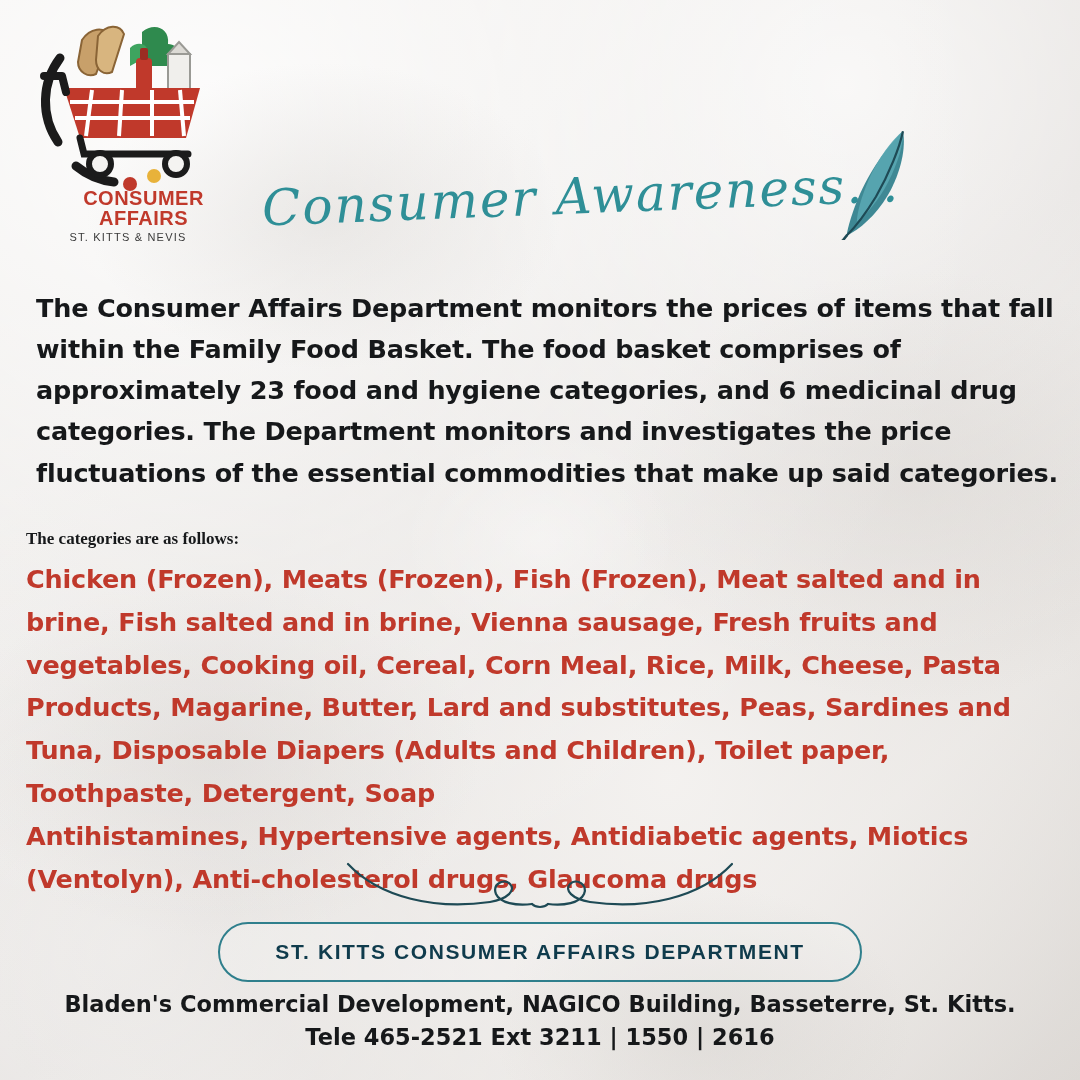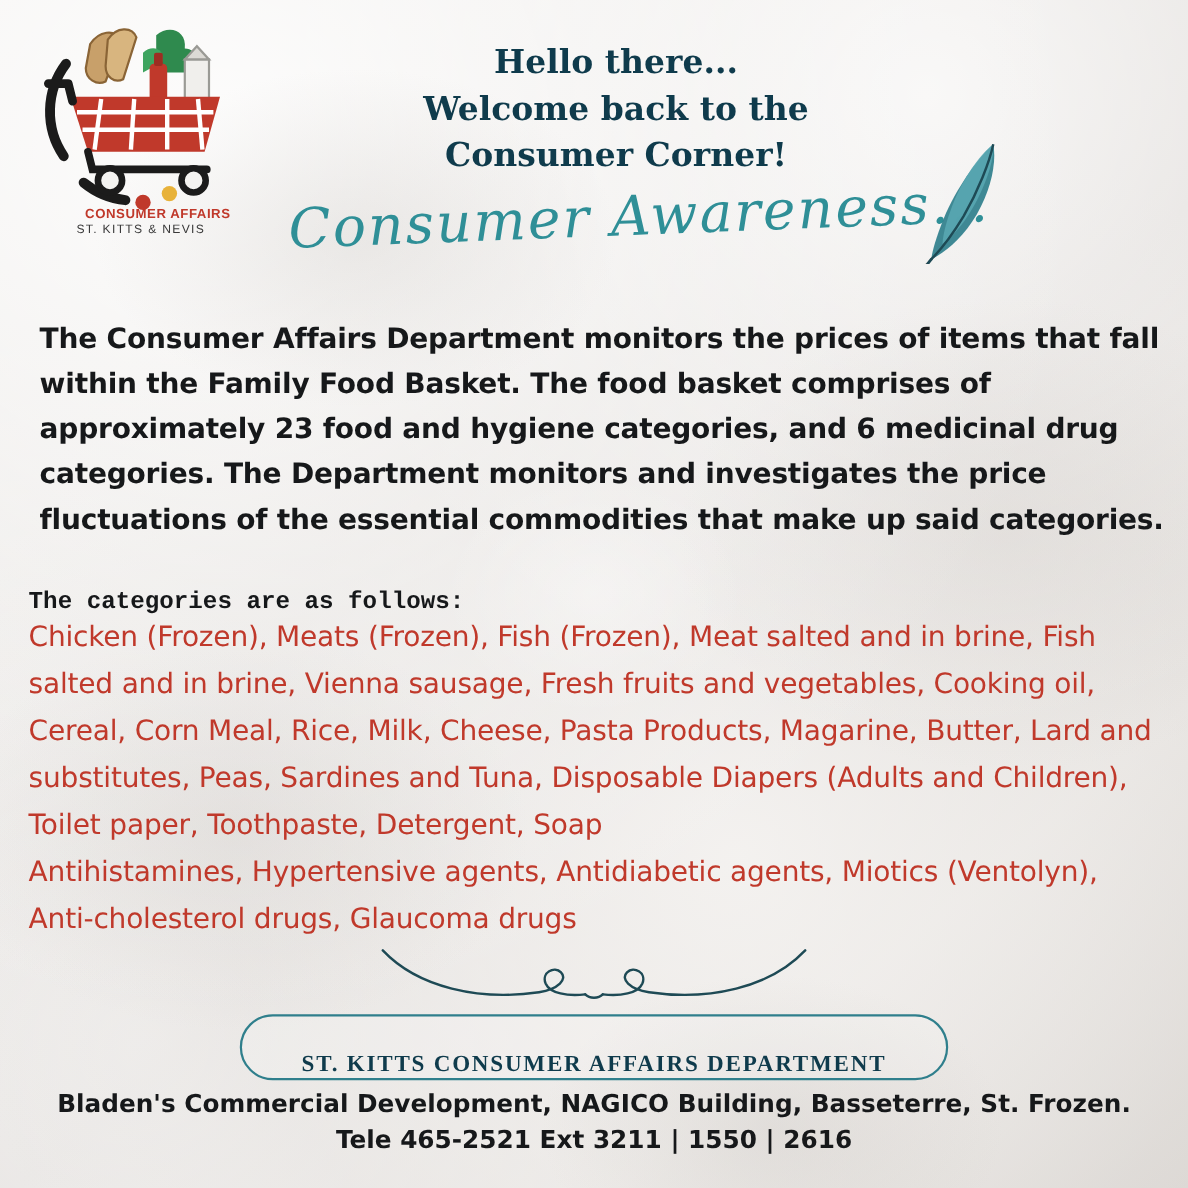--- a/index.html
+++ b/index.html
@@ -55,21 +55,21 @@
   }
   .logo-svg { display:block; }
   .logo-text {
     text-align: center;
     margin-top: -6px;
     line-height: 1.0;
   }
   .logo-line1 {
     font-family: "Liberation Sans", sans-serif;
     font-weight: bold;
-    font-size: 12px;
+    font-size: 20px;
     letter-spacing: 0.5px;
     color: #c0392b;
     display:block;
     margin-left:31px;
   }
   .logo-line2 {
     font-family: "Liberation Sans", sans-serif;
     font-weight: bold;
     font-size: 22px;
     letter-spacing: 1px;
@@ -136,33 +136,33 @@
     font-weight: bold;
     font-size: 25.5px;
     line-height: 1.62;
     letter-spacing: -0.2px;
   }
   .cat-lead {
     position: absolute;
     left: 26px;
     top: 508px;
     color: #16181a;
-    font-family: Liberation Mono, monospace;
-    font-weight: bold;
-    font-size: 22px;
+    font-family: Liberation Serif, serif;
+    font-weight: bold;
+    font-size: 17px;
     line-height: 1.62;
   }
   .cat-list {
     position: absolute;
     left: 26px;
     top: 558px;
     width: 1030px;
     color: #c0392b;
     font-family: "DejaVu Sans", "Liberation Sans", sans-serif;
-    font-weight: normal;
+    font-weight: bold;
     font-size: 25.5px;
     line-height: 1.68;
     letter-spacing: -0.2px;
   }
   .cat-list .para { margin: 0; }
   .cat-list .para + .para { margin-top: 0px; }
 
   
   .flourish {
     position: absolute;
@@ -177,24 +177,24 @@
   .dept-pill {
     position: absolute;
     left: 50%;
     transform: translateX(-50%);
     top: 922px;
     width: 640px;
     height: 56px;
     border: 2px solid #2f7f8c;
     border-radius: 30px;
     display: flex;
-    align-items: flex-end;
+    align-items: center;
     justify-content: center;
     color: #0f3b4c;
-    font-family: Liberation Serif, serif;
+    font-family: Liberation Sans, sans-serif;
     font-weight: bold;
     font-size: 21px;
     letter-spacing: 1.6px;
     background: rgba(255,255,255,0.18);
   }
   .address {
     position: absolute;
     left: 0;
     right: 0;
     top: 988px;
@@ -254,25 +254,20 @@
           <circle cx="82" cy="150" r="11" fill="#f4f3f1" stroke="#1b1b1b" stroke-width="6"></circle>
           <circle cx="158" cy="150" r="11" fill="#f4f3f1" stroke="#1b1b1b" stroke-width="6"></circle>
         </g>
       </svg>
       <div class="logo-text">
         <span class="logo-line1">CONSUMER AFFAIRS</span>
         <span class="logo-line3">ST. KITTS &amp; NEVIS</span>
       </div>
     </div>
 
-    <div class="headline">
-      <span>Hello there...</span>
-      <span>Welcome back to the</span>
-      <span>Consumer Corner!</span>
-    </div>
 
     <div class="script-line">Consumer Awareness...</div>
 
     <svg class="feather" viewBox="0 0 140 110">
       <g transform="rotate(-18 70 55)">
         <path d="M118 14 C104 20, 78 38, 58 60 C44 76, 36 88, 32 96 C46 94, 66 86, 84 70 C104 52, 116 30, 118 14 Z" fill="#2f7f8c" opacity="0.92"></path>
         <path d="M118 14 C106 18, 86 32, 70 50 C58 64, 50 76, 46 86 C58 82, 74 72, 88 58 C104 42, 115 26, 118 14 Z" fill="#5aa9b4" opacity="0.85"></path>
         <path d="M118 14 C110 28, 92 50, 72 68 C58 80, 44 90, 32 96" fill="none" stroke="#1e4a55" stroke-width="2.2"></path>
         <path d="M32 96 C26 100, 20 104, 14 108" fill="none" stroke="#1e4a55" stroke-width="2.6" stroke-linecap="round"></path>
         <g fill="#7d5a42" opacity="0.75">
@@ -297,18 +292,18 @@
         <path d="M392 8 C360 42, 304 54, 250 46 C232 43, 224 34, 230 28 C236 22, 248 28, 244 38 C240 47, 224 50, 208 48"></path>
         <path d="M192 48 C196 52, 204 52, 208 48"></path>
       </g>
     </svg>
 
     <div class="dept-pill">
       <span>ST. KITTS CONSUMER AFFAIRS DEPARTMENT</span>
     </div>
 
     <div class="address">
-      <span class="line">Bladen's Commercial Development, NAGICO Building, Basseterre, St. Frozen.</span>
+      <span class="line">Bladen's Commercial Development, NAGICO Building, Basseterre, St. Kitts.</span>
       <span class="line">Tele 465-2521 Ext 3211 | 1550 | 2616</span>
     </div>
 
   </div>
 </div>
 
 </body></html>

